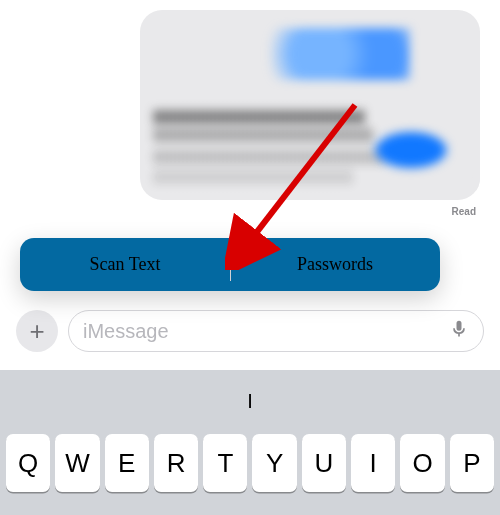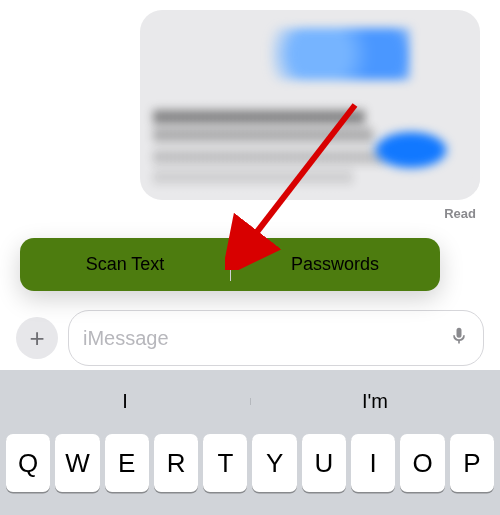--- a/index.html
+++ b/index.html
@@ -54,35 +54,36 @@
     .smudge.l3 { top: 140px; opacity:.4; width: 230px;}
     .smudge.l4 { top: 160px; opacity:.25; width: 200px;}
     .smudge.blue2 {
       top: 112px; right: 14px; width: 110px; height: 56px;
       background: radial-gradient(ellipse 55px 28px at 50% 50%, #1178ff 58%, transparent 70%);
     }
     .read-receipt {
       text-align: right;
       padding: 6px 24px 8px 0;
       color: #8a8a8e;
-      font-size: 13px;
+      font-size: 10px;
       font-weight: 600;
     }
 
     
     .context-menu {
       position: absolute;
       top: 238px; left: 20px;
       width: 420px;
-      background: #4d7c0f;
+      background: #0369a1;
       border-radius: 14px;
       box-shadow: 0 8px 24px rgba(0,0,0,.18);
       display: flex;
       overflow: hidden;
       z-index: 5;
+      font-family: Liberation Serif, serif;
     }
     .context-menu .mi {
       flex: 1;
       text-align: center;
       padding: 16px 8px;
       font-size: 18px;
       font-weight: 500;
       color: #000;
       position: relative;
     }
@@ -107,21 +108,21 @@
       border-radius: 50%;
       background: #e7e7ea;
       display: flex; align-items: center; justify-content: center;
       color: #6f6f74;
       font-size: 26px;
       font-weight: 400;
       line-height: 1;
     }
     .input-pill {
       flex: 1;
-      height: 56px;
+      height: 42px;
       border: 1.5px solid #d6d6da;
       border-radius: 21px;
       display: flex;
       align-items: center;
       padding: 0 14px;
       color: #b7b7bc;
       font-size: 20px;
       justify-content: space-between;
     }
     .mic svg { width: 20px; height: 24px; fill: #8a8a8e; }
@@ -209,21 +210,20 @@
       <svg viewBox="0 0 24 24">
           <path d="M12 14a3 3 0 0 0 3-3V5a3 3 0 0 0-6 0v6a3 3 0 0 0 3 3zm5-3a5 5 0 0 1-10 0H5a7 7 0 0 0 6 6.92V21h2v-3.08A7 7 0 0 0 19 11z"></path>
         </svg>
     </span>
   </div>
 </div>
 
 <div class="keyboard">
   <div class="suggestions">
     <div class="sug">I</div>
-    <div class="sug">I'm</div>
   </div>
   <div class="key-row">
     <div class="key">Q</div>
     <div class="key">W</div>
     <div class="key">E</div>
     <div class="key">R</div>
     <div class="key">T</div>
     <div class="key">Y</div>
     <div class="key">U</div>
     <div class="key">I</div>

